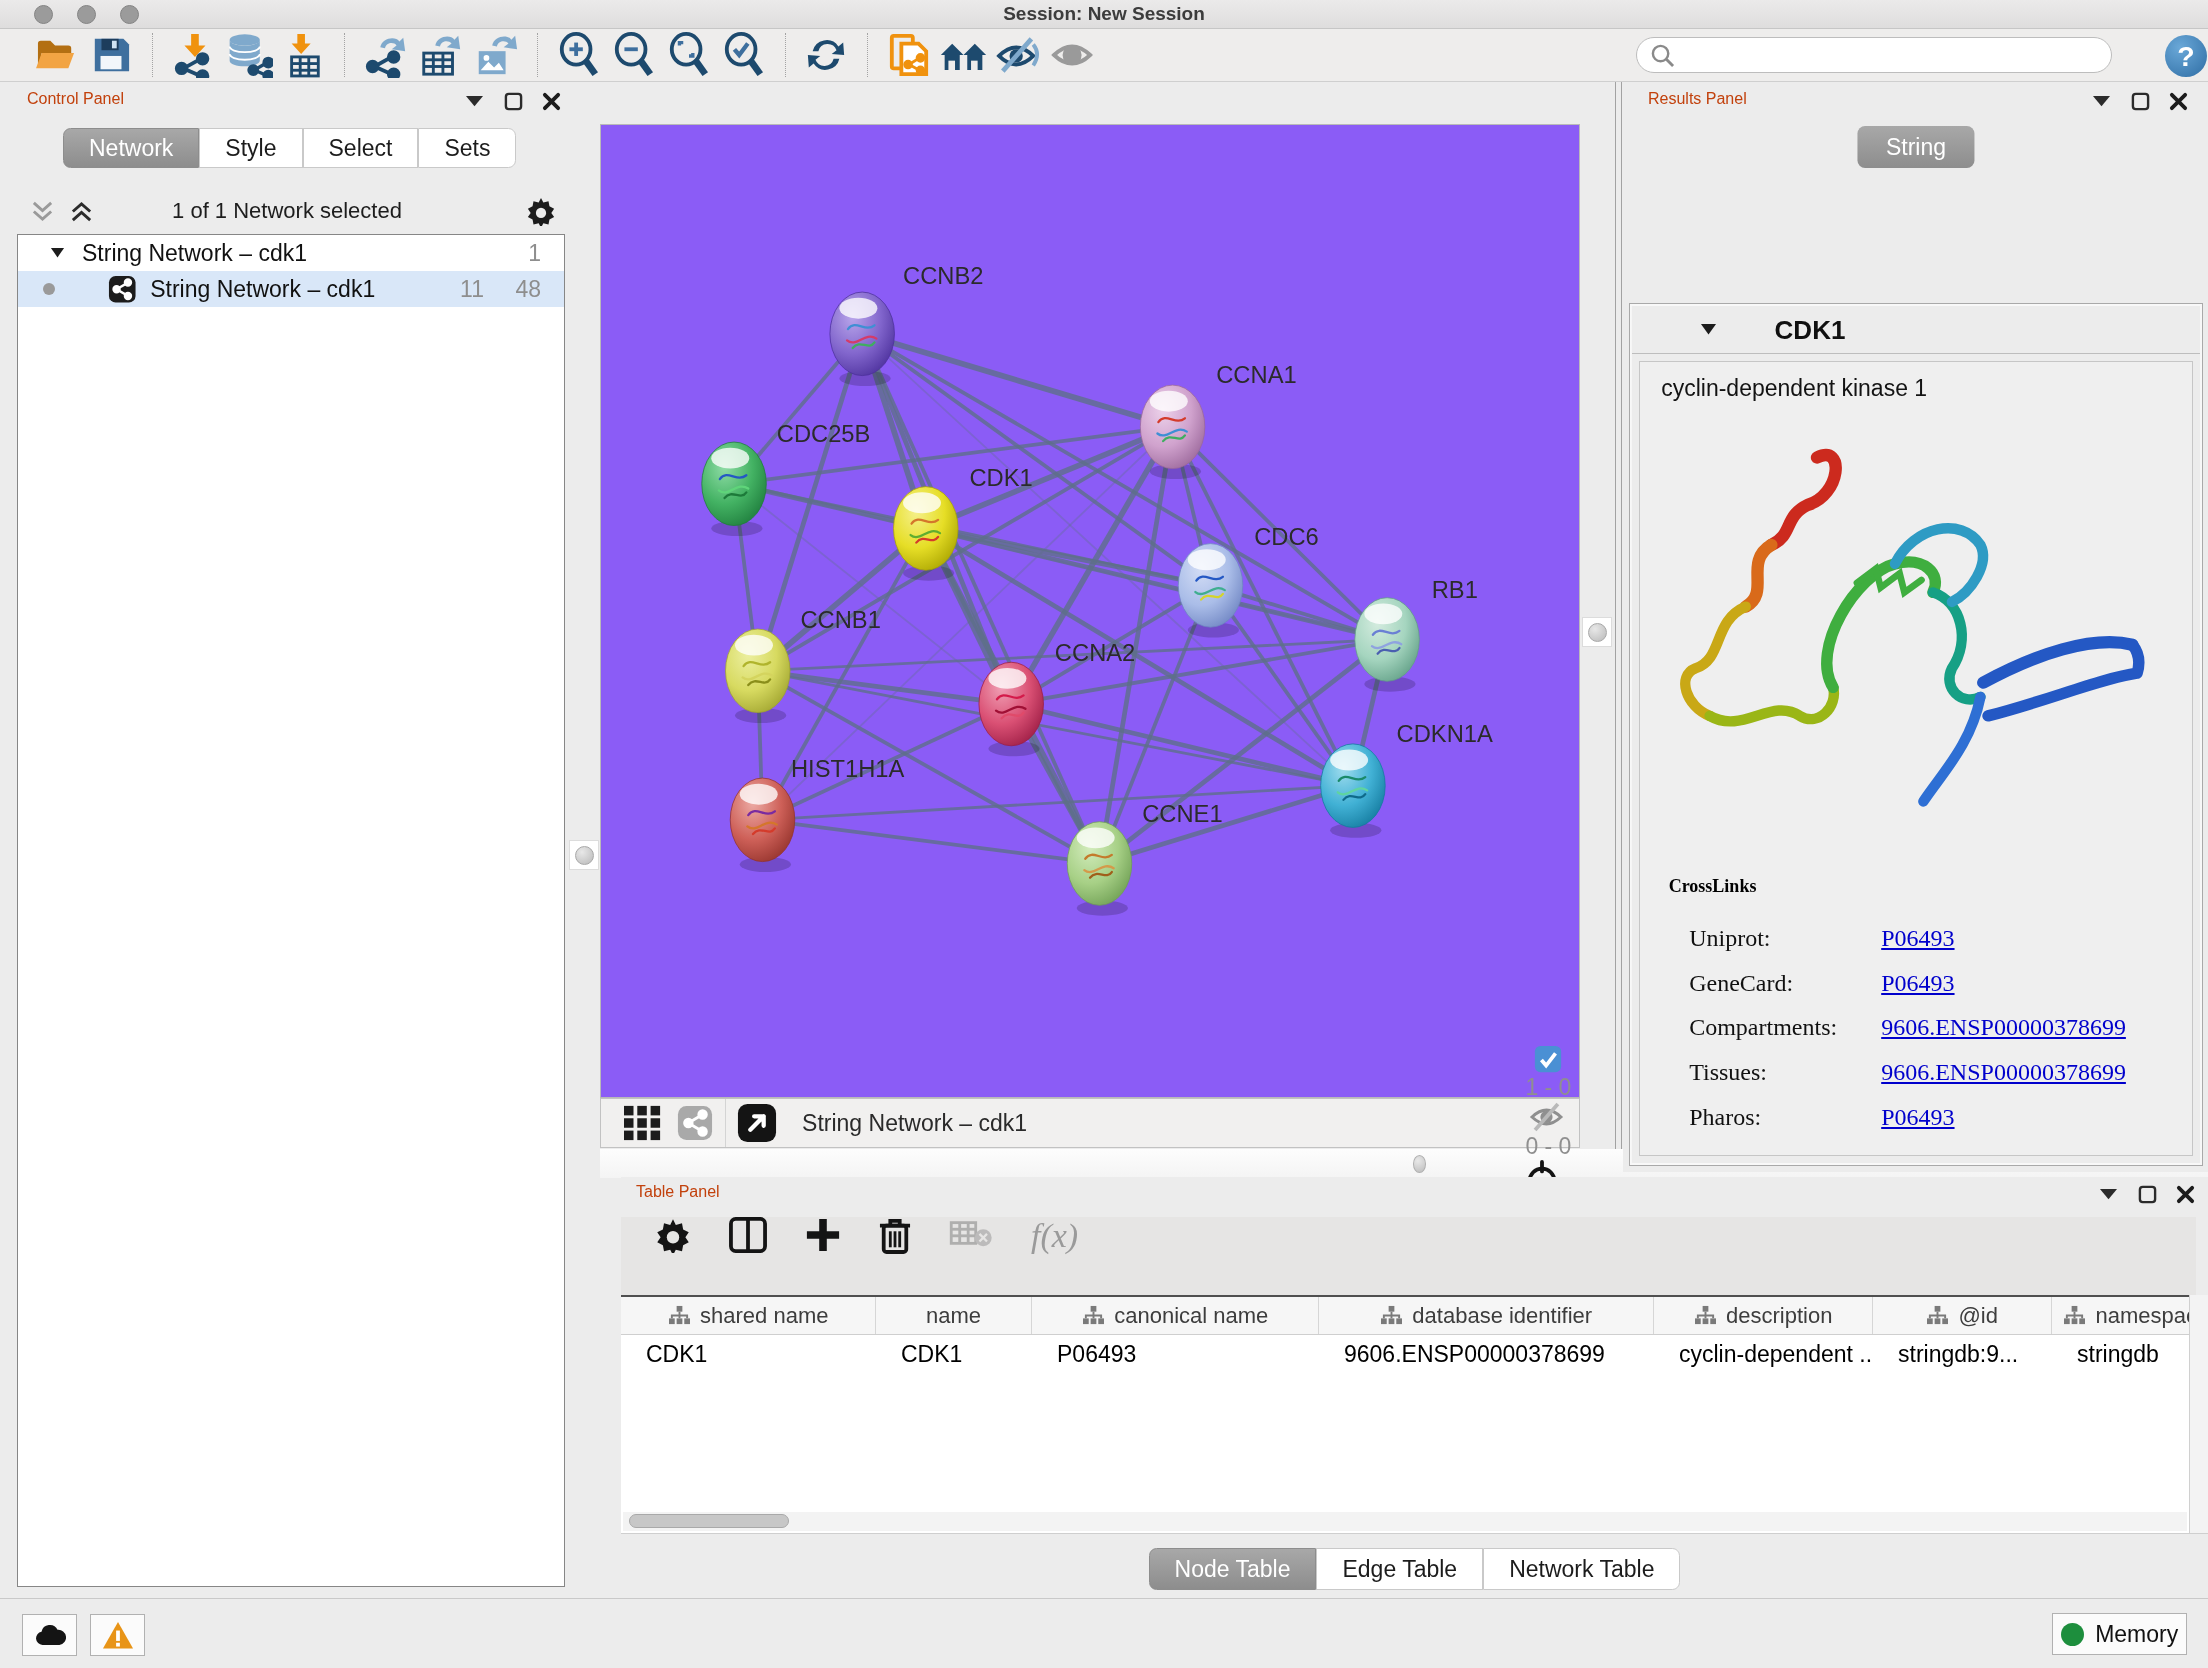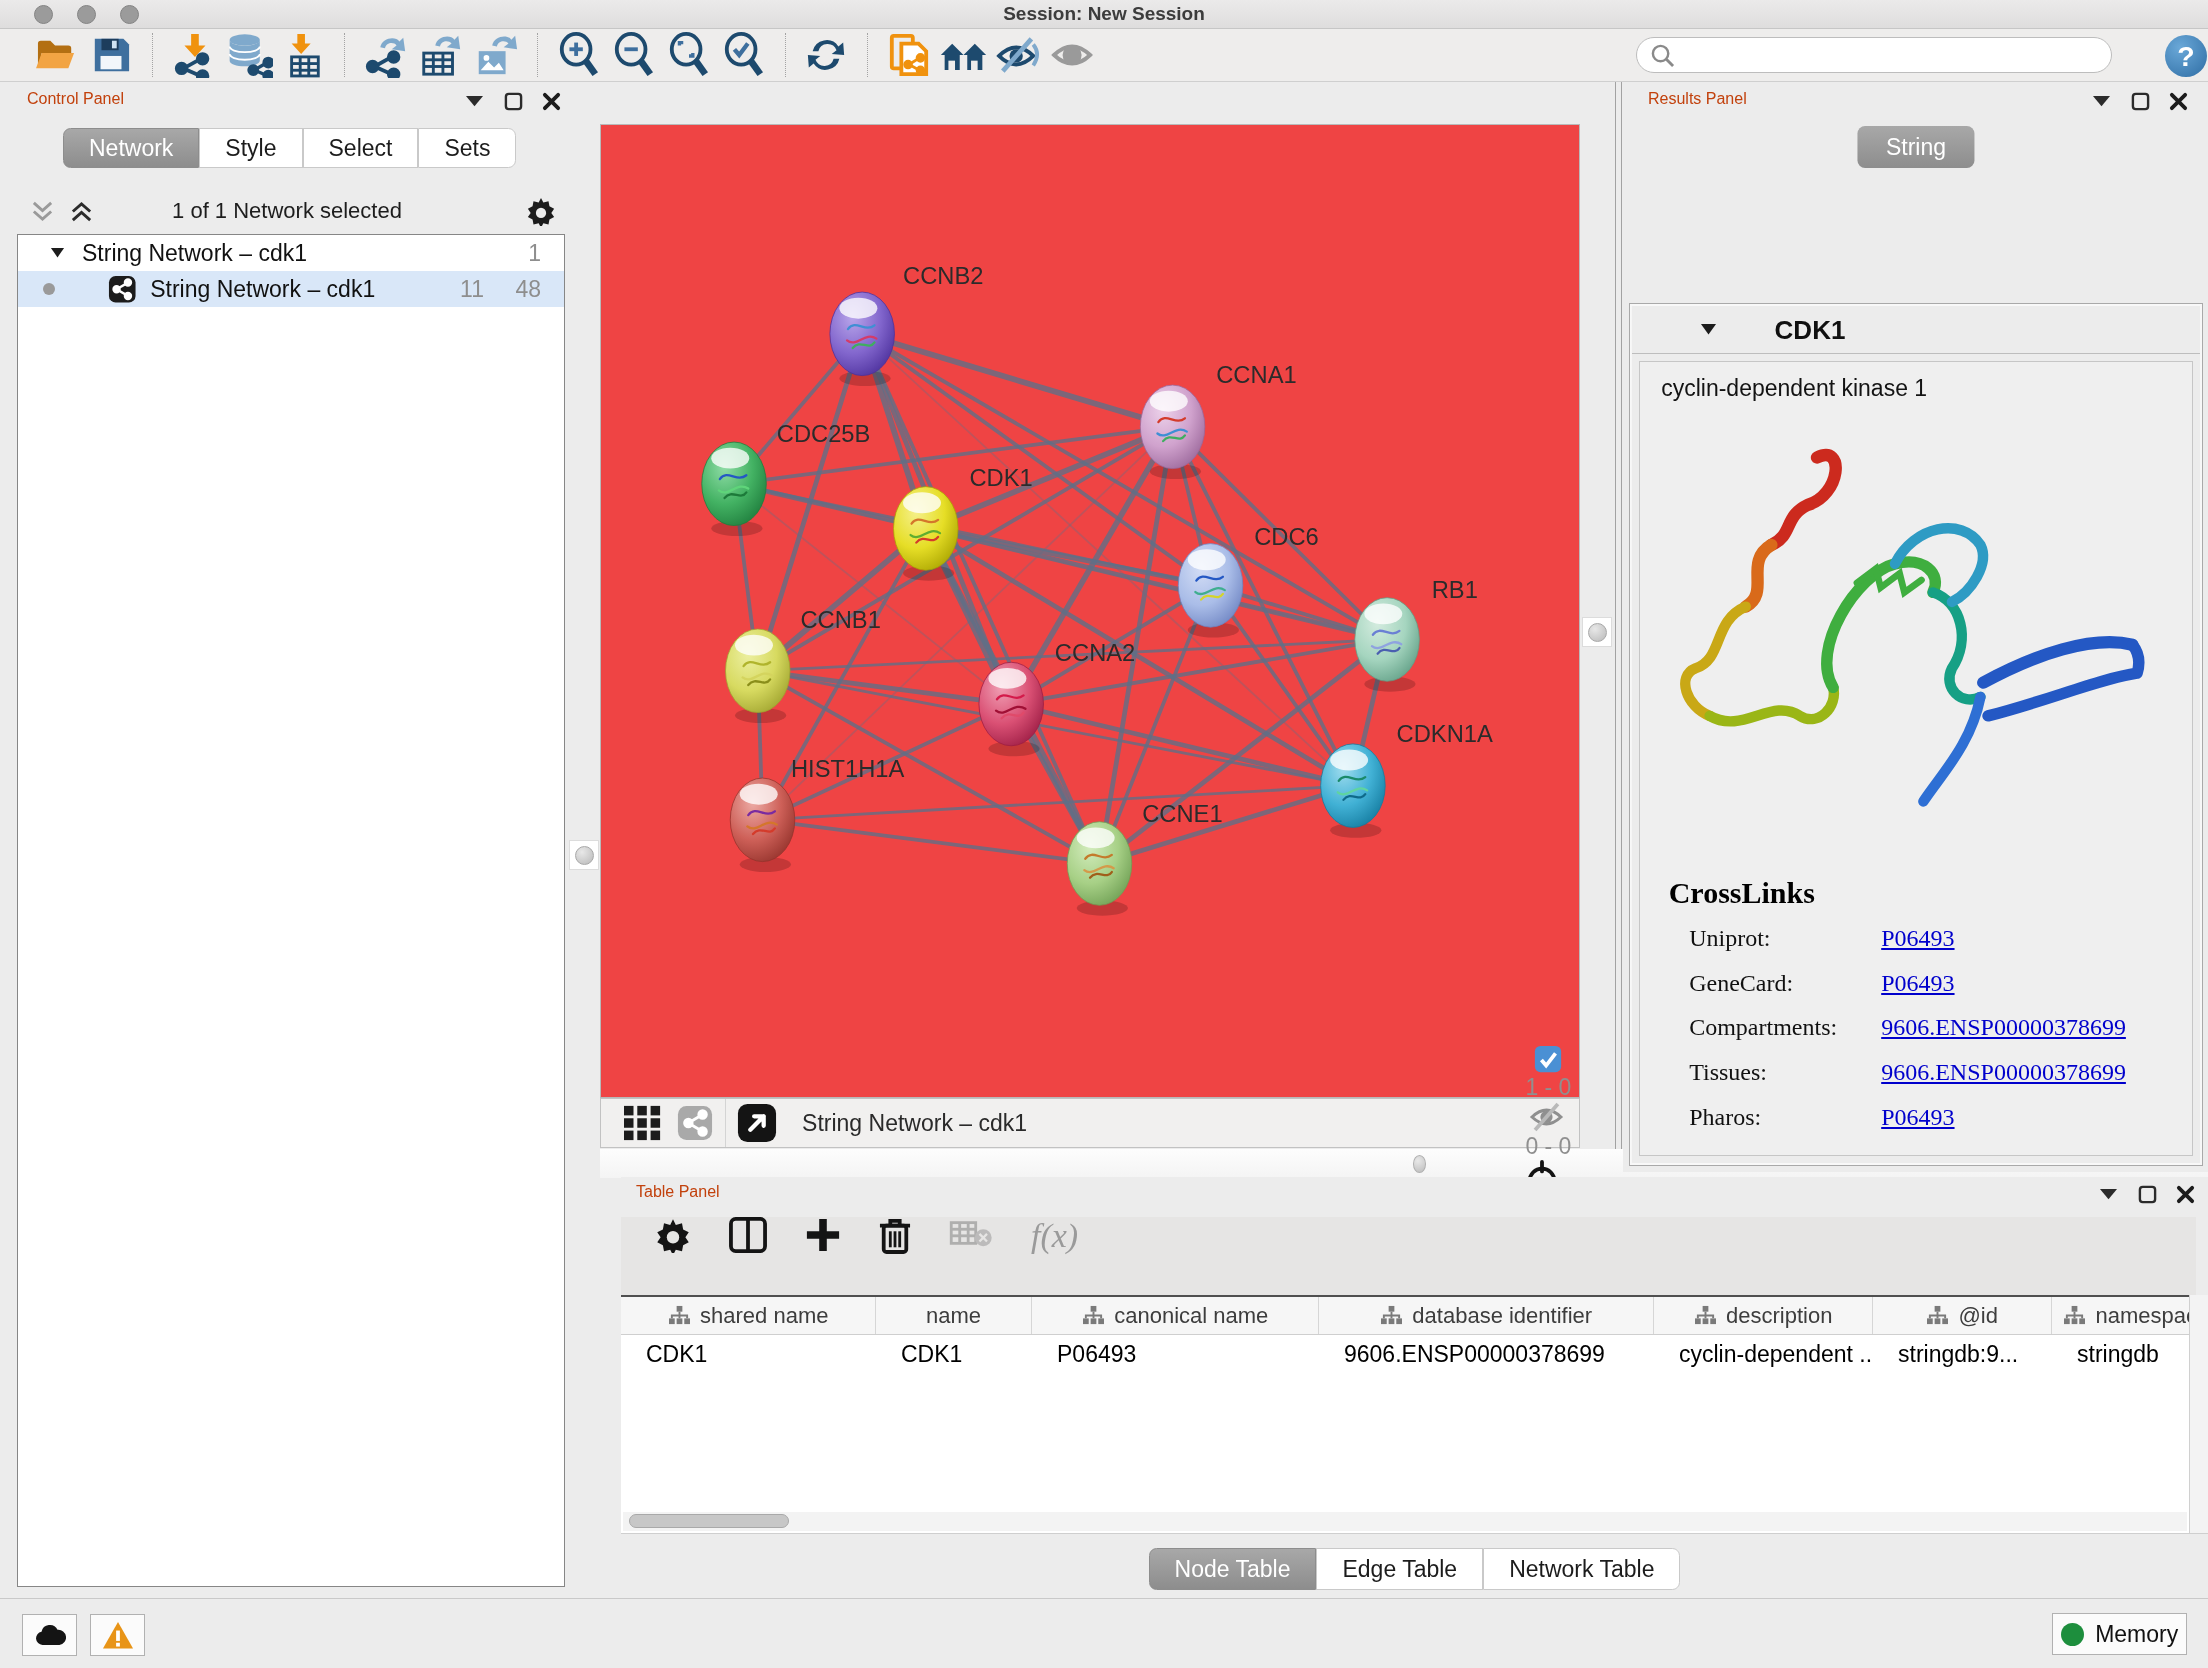--- a/index.html
+++ b/index.html
@@ -50,21 +50,21 @@
   .tree-row.selected { background:#d9e7f8; }
   .tree-count { position:absolute; font-size:23px; color:#8e8e8e; }
 
   
   .gutter-handle { position:absolute; background:#fff; border:1px solid #dcdcdc; display:flex;
     align-items:center; justify-content:center; }
   .gutter-dot { width:19px; height:19px; border-radius:50%; background:radial-gradient(circle at 35% 30%, #e8e8e8, #b9b9b9); border:1px solid #a8a8a8; }
   .vline-double { position:absolute; width:6.7px; border-left:1.9px solid #a2a2a2; border-right:1.9px solid #a2a2a2; }
 
   
-  .net-canvas { position:absolute; left:600px; top:124px; width:980px; height:974px; background:#ef4444;
+  .net-canvas { position:absolute; left:600px; top:124px; width:980px; height:974px; background:#8b5cf6;
     border:1px solid #b9b9b9; }
   .net-status { position:absolute; left:600px; top:1098px; width:980px; height:50px; background:#f1f0ef;
     border:1px solid #c2c2c2; display:flex; align-items:center; }
   .ns-sep { height:100%; border-left:1px solid #d4d4d4; margin:0 11.4px; }
   .ns-title { font-size:23px; color:#2a2a2a; margin-left:25px; }
   .ns-counts { font-size:23px; color:#8f8f8f; margin:0 7.6px; }
   .hgutter { position:absolute; left:600px; top:1149px; width:1608px; height:28.5px;
     background:linear-gradient(#fdfdfd,#f4f4f4); }
 
   
@@ -79,21 +79,21 @@
   .rp-btn { height:44px; padding:0 32px; background:#fff; border:1px solid #c3c3c3; border-radius:9.5px;
     font-size:23px; color:#141414; display:flex; align-items:center; }
   .rp-box2 { position:absolute; left:5.7px; right:5.7px; top:221px; bottom:5.7px; border:1.9px solid #a9a9a9;
     background:#ececec; box-shadow:inset 0 0 0 1.9px #f8f8f8; }
   .rp-sec-head { position:absolute; left:1.9px; right:1.9px; top:1.9px; height:48px; border-bottom:1px solid #bdbdbd; }
   .rp-gene { position:absolute; left:143px; top:9.5px; font-size:26px; font-weight:bold; color:#101010; }
   .rp-inner { position:absolute; left:9.5px; right:9.5px; top:57px; bottom:9.5px; border:1px solid #c6c6c6;
     background:#efefef; }
   .rp-desc { position:absolute; left:21px; top:13.3px; font-size:23px; color:#131313; }
   .xl-title { position:absolute; left:28.5px; top:514px; font-family:"Liberation Serif",serif;
-    font-size:30px; font-weight:bold; color:#000; }
+    font-size:18px; font-weight:bold; color:#000; }
   .xl-row { position:absolute; left:49px; right:19px; height:45px; font-family:"Liberation Serif",serif;
     font-size:24px; color:#111; }
   .xl-row a { position:absolute; left:192px; color:#0000cc; text-decoration:underline; }
 
   
   .table-panel { position:absolute; left:621px; top:1177px; width:1587px; height:420px; background:#ececec; }
   .tp-header { position:absolute; left:15px; top:5.7px; }
   .tp-toolbar { position:absolute; left:0; right:12px; top:40px; height:78px; background:#e6e5e4;
     display:flex; align-items:flex-start; padding-left:34px; gap:38px; }
   .tp-table { position:absolute; left:0; right:0; top:118px; height:238px; background:#fff;

